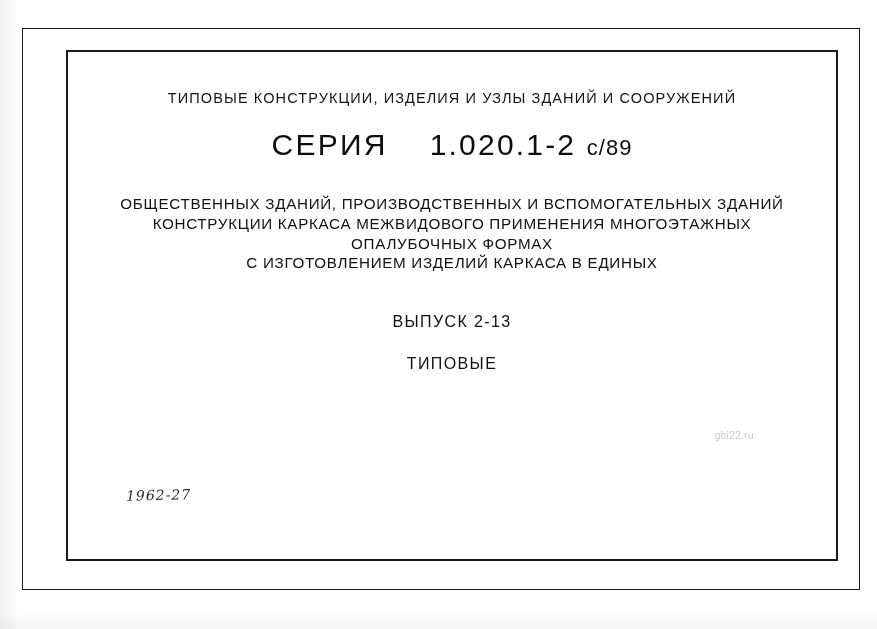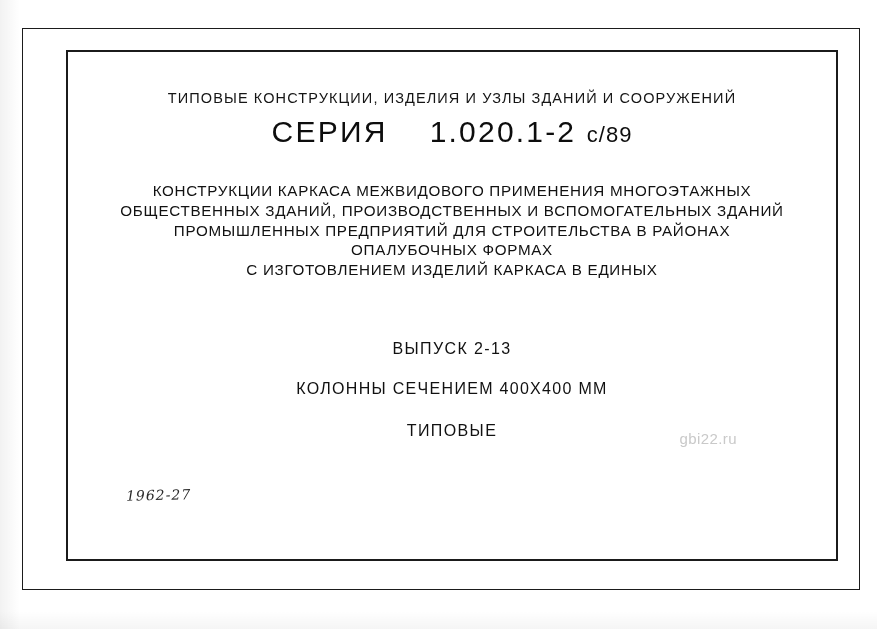--- a/index.html
+++ b/index.html
@@ -62,42 +62,42 @@
   }
 
   #top-heading {
     margin-top: 8px;
     font-size: 14.5px;
     letter-spacing: 1.1px;
     color: #151515;
   }
 
   #series-title {
-    margin-top: 9px;
+    margin-top: 22px;
     font-size: 30px;
     letter-spacing: 2.2px;
     color: #0d0d0d;
   }
   #series-title .sub {
     font-size: 22px;
     letter-spacing: 1px;
   }
 
   #description {
     margin-top: 32px;
   }
   #description .line {
     font-size: 15.2px;
     line-height: 1.30;
     letter-spacing: 0.7px;
     color: #111111;
   }
 
   #issue-block {
-    margin-top: 60px;
+    margin-top: 40px;
   }
   #issue-block .issue {
     font-size: 16px;
     letter-spacing: 1.4px;
   }
   #issue-block .columns {
     margin-top: 22px;
     font-size: 16px;
     letter-spacing: 1.3px;
   }
@@ -116,23 +116,23 @@
     font-style: italic;
     font-size: 14px;
     letter-spacing: 1px;
     color: #2a2a2a;
     transform: rotate(-1.5deg);
   }
 
   
   #watermark {
     position: absolute;
-    right: 25px;
+    right: 8px;
     top: 430px;
-    font-size: 15px;
+    font-size: 10px;
     color: #c9c9c9;
     letter-spacing: 0.4px;
   }
 
   
   .edge-shade {
     position: absolute;
     pointer-events: none;
   }
   #shade-left {
@@ -157,30 +157,28 @@
       <div class="line" id="top-heading">ТИПОВЫЕ КОНСТРУКЦИИ, ИЗДЕЛИЯ И УЗЛЫ ЗДАНИЙ И СООРУЖЕНИЙ</div>
 
       <div class="line" id="series-title">
         <span>СЕРИЯ</span>
         <span>&nbsp;&nbsp;</span>
         <span>1.020.1-2</span>
         <span class="sub">с/89</span>
       </div>
 
       <div id="description">
+        <div class="line">ОБЩЕСТВЕННЫХ ЗДАНИЙ, ПРОИЗВОДСТВЕННЫХ И ВСПОМОГАТЕЛЬНЫХ ЗДАНИЙ</div>
         <div class="line">КОНСТРУКЦИИ КАРКАСА МЕЖВИДОВОГО ПРИМЕНЕНИЯ МНОГОЭТАЖНЫХ</div>
-        <div class="line">ОБЩЕСТВЕННЫХ ЗДАНИЙ, ПРОИЗВОДСТВЕННЫХ И ВСПОМОГАТЕЛЬНЫХ ЗДАНИЙ</div>
-        <div class="line">ПРОМЫШЛЕННЫХ ПРЕДПРИЯТИЙ ДЛЯ СТРОИТЕЛЬСТВА В РАЙОНАХ</div>
         <div class="line">ОПАЛУБОЧНЫХ ФОРМАХ</div>
         <div class="line">С ИЗГОТОВЛЕНИЕМ ИЗДЕЛИЙ КАРКАСА В ЕДИНЫХ</div>
       </div>
 
       <div id="issue-block">
         <div class="line issue">ВЫПУСК 2-13</div>
-        <div class="line columns">КОЛОННЫ СЕЧЕНИЕМ 400Х400 ММ</div>
         <div class="line details">ТИПОВЫЕ</div>
       </div>
 
     </div>
 
     <div id="pencil-code">1962-27</div>
   </div>
 
   <div id="watermark">gbi22.ru</div>
 

